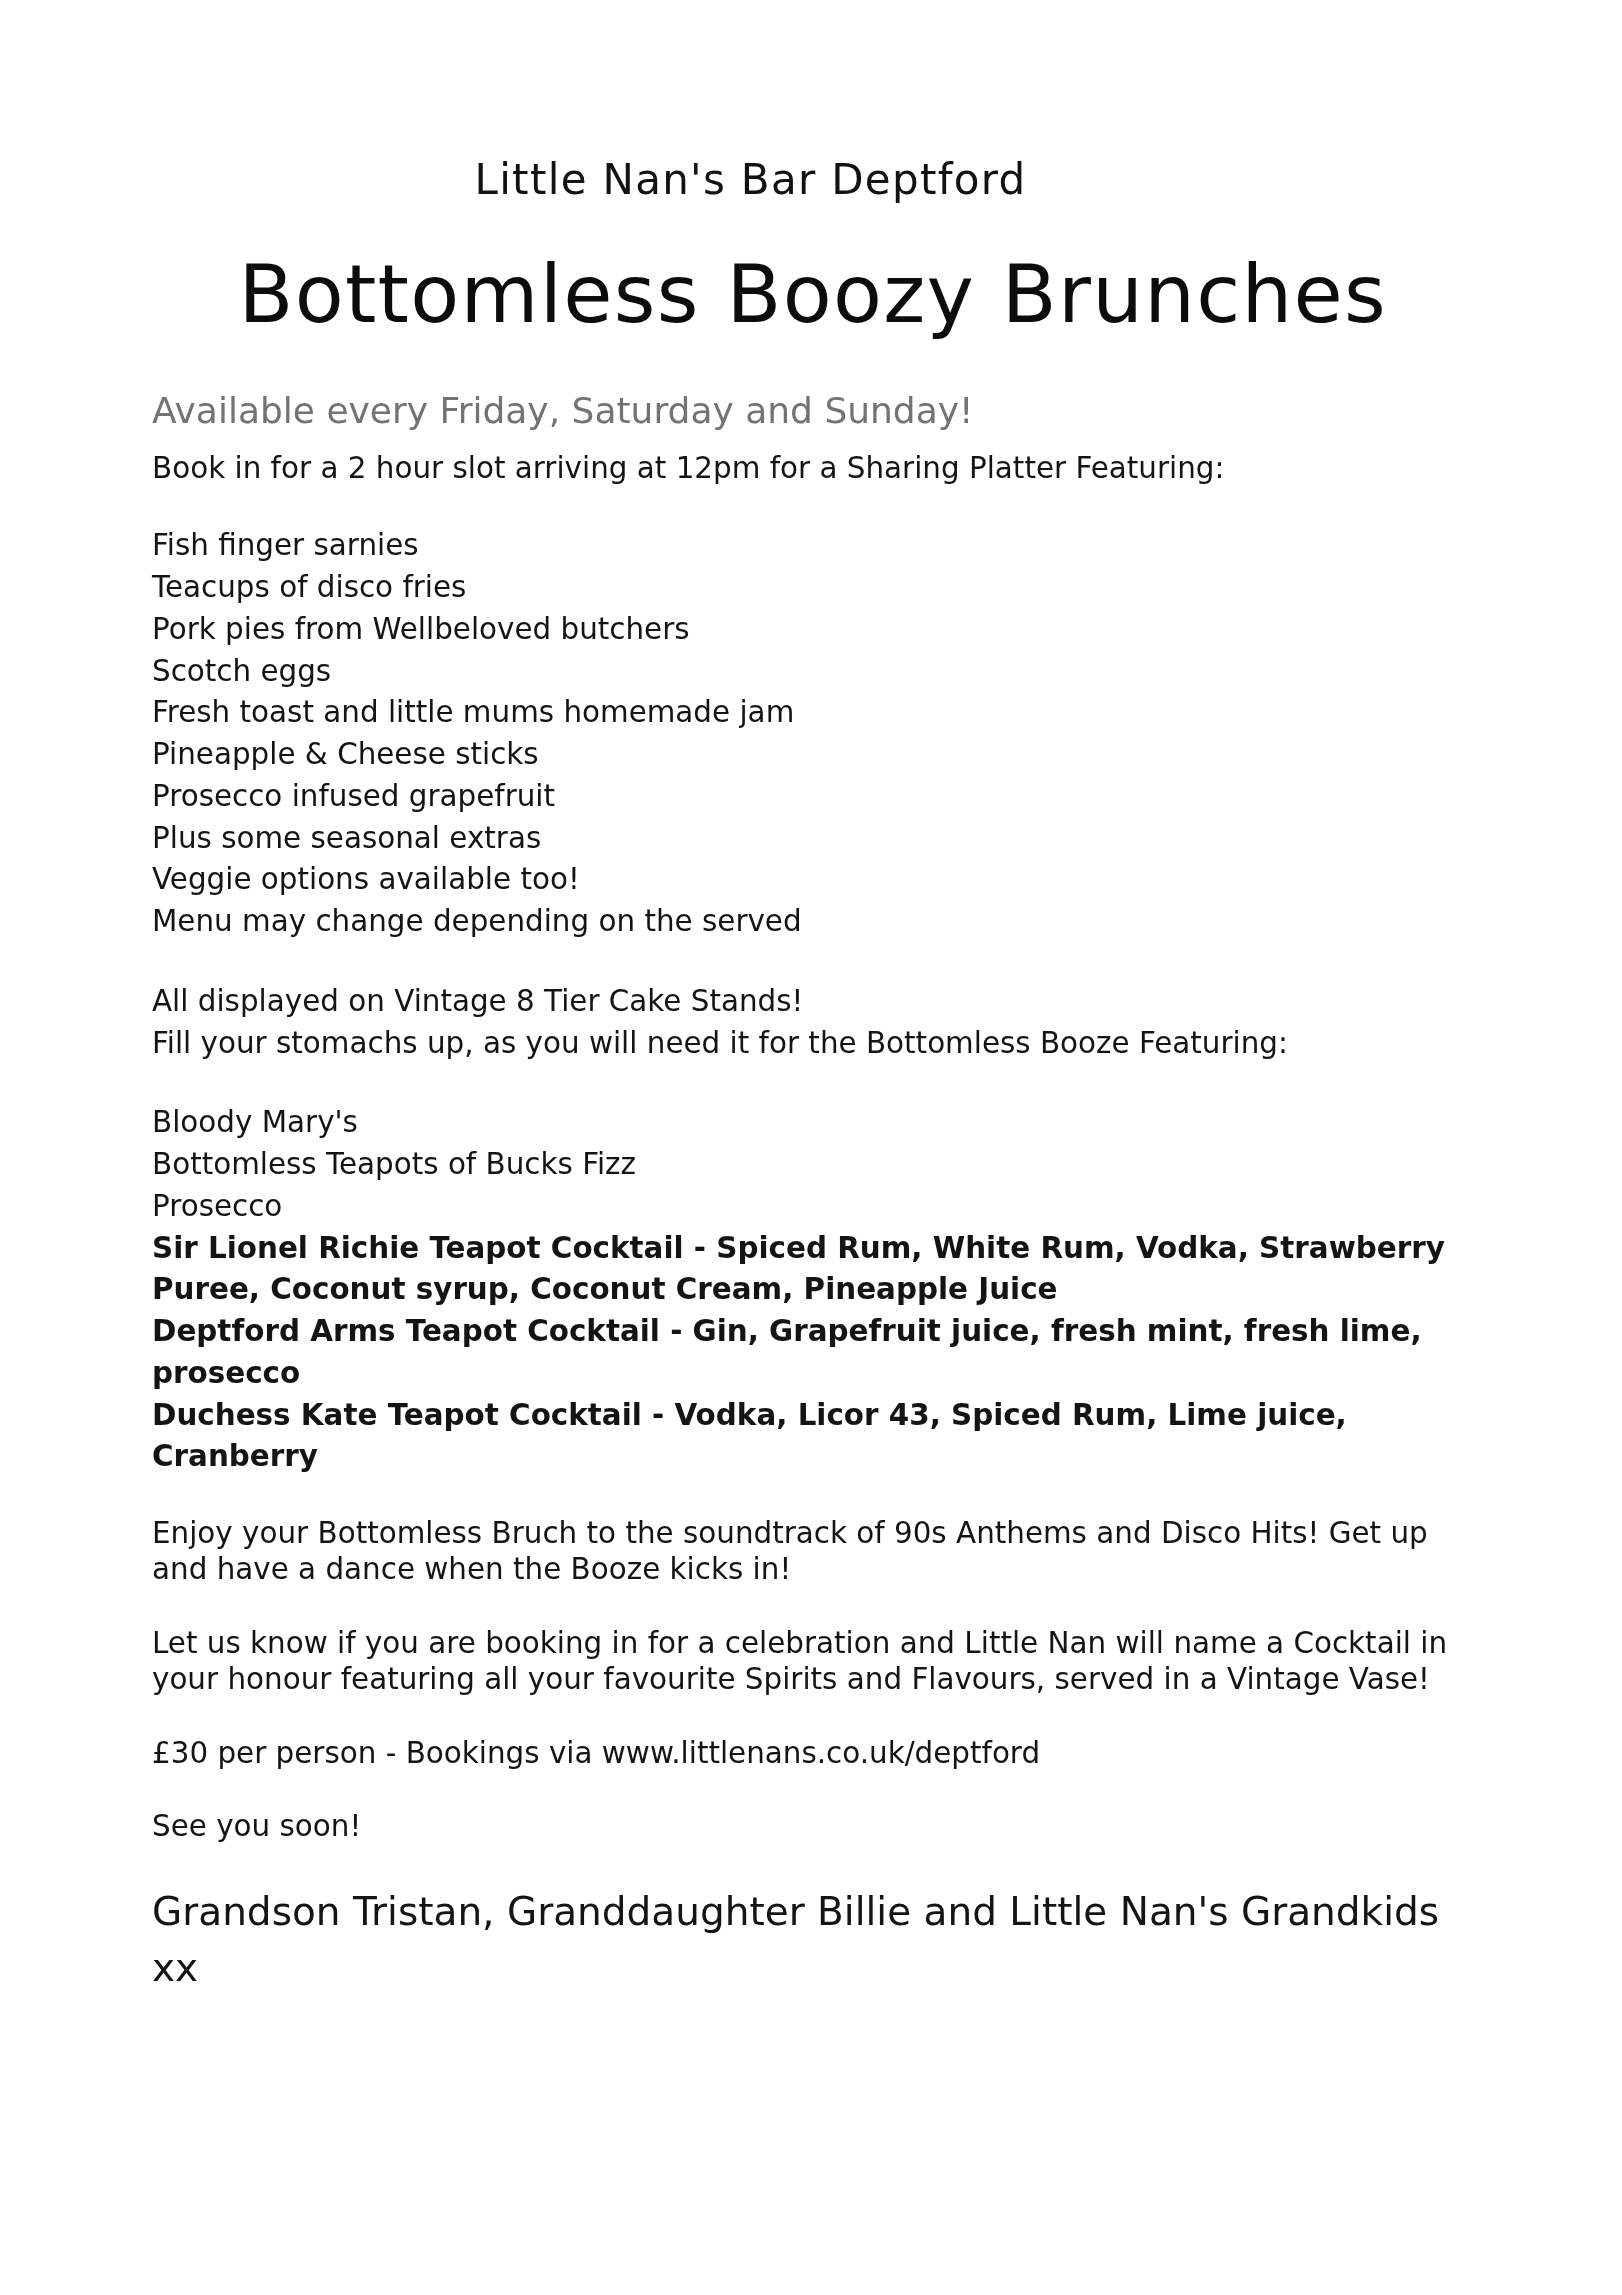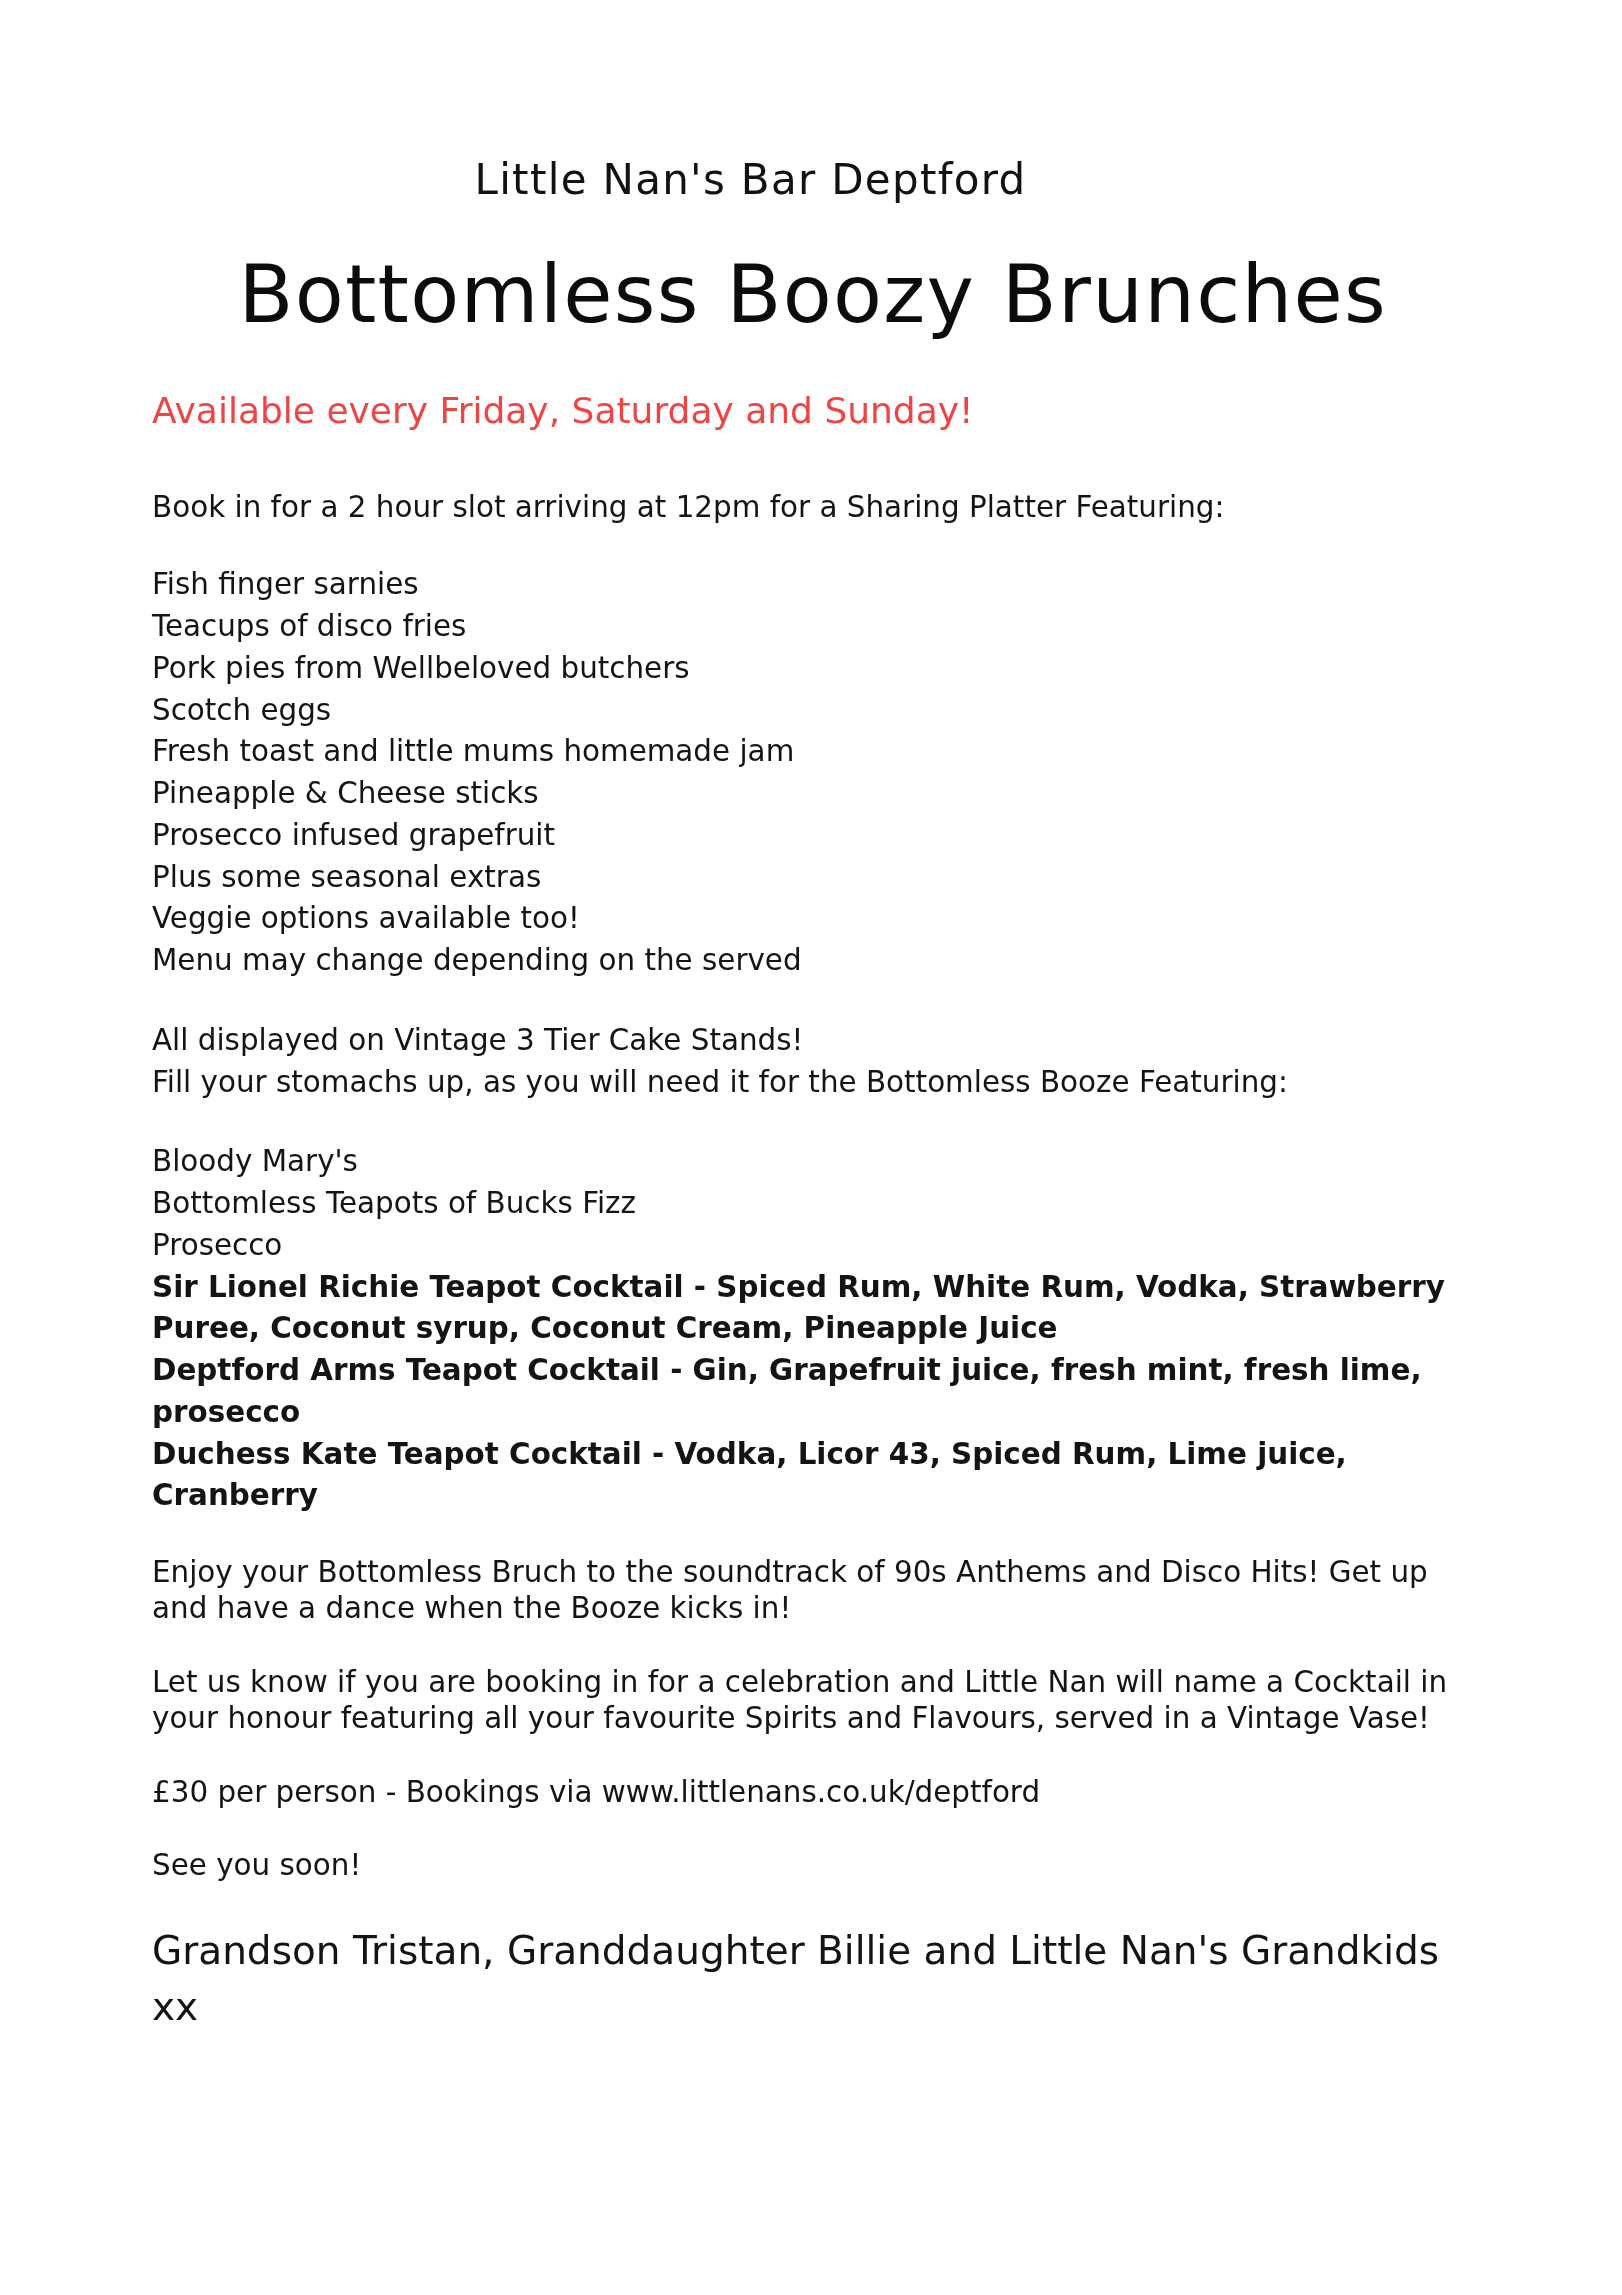--- a/index.html
+++ b/index.html
@@ -45,22 +45,22 @@
     line-height: 1.05;
     letter-spacing: 1.3px;
     font-weight: 400;
     color: #0c0c0c;
     margin: 0 0 52px 0;
     padding-right: 6.5px;
   }
   .subtitle {
     font-size: 36px;
     line-height: 1.2;
-    margin: 0 0 58px 0;
-    color: #ef4444;
+    margin: 0 0 19px 0;
+    color: #737373;
   }
   .para {
     font-size: 29.4px;
     line-height: 1.22;
     margin: 0 0 38px 0;
     color: #141414;
   }
   .block {
     margin: 0 0 38px 0;
   }
@@ -114,21 +114,21 @@
       <div class="line">Scotch eggs</div>
       <div class="line">Fresh toast and little mums homemade jam</div>
       <div class="line">Pineapple &amp; Cheese sticks</div>
       <div class="line">Prosecco infused grapefruit</div>
       <div class="line">Plus some seasonal extras</div>
       <div class="line">Veggie options available too!</div>
       <div class="line">Menu may change depending on the served</div>
     </div>
 
     <div class="block">
-      <div class="line">All displayed on Vintage 3 Tier Cake Stands!</div>
+      <div class="line">All displayed on Vintage 8 Tier Cake Stands!</div>
       <div class="line">Fill your stomachs up, as you will need it for the Bottomless Booze Featuring:</div>
     </div>
 
     <div class="block list">
       <div class="line">Bloody Mary's</div>
       <div class="line">Bottomless Teapots of Bucks Fizz</div>
       <div class="line">Prosecco</div>
       <div class="wrapline">Sir Lionel Richie Teapot Cocktail - Spiced Rum, White Rum, Vodka, Strawberry Puree, Coconut syrup, Coconut Cream, Pineapple Juice</div>
       <div class="wrapline">Deptford Arms Teapot Cocktail - Gin, Grapefruit juice, fresh mint, fresh lime, prosecco</div>
       <div class="wrapline">Duchess Kate Teapot Cocktail - Vodka, Licor 43, Spiced Rum, Lime juice, Cranberry</div>

